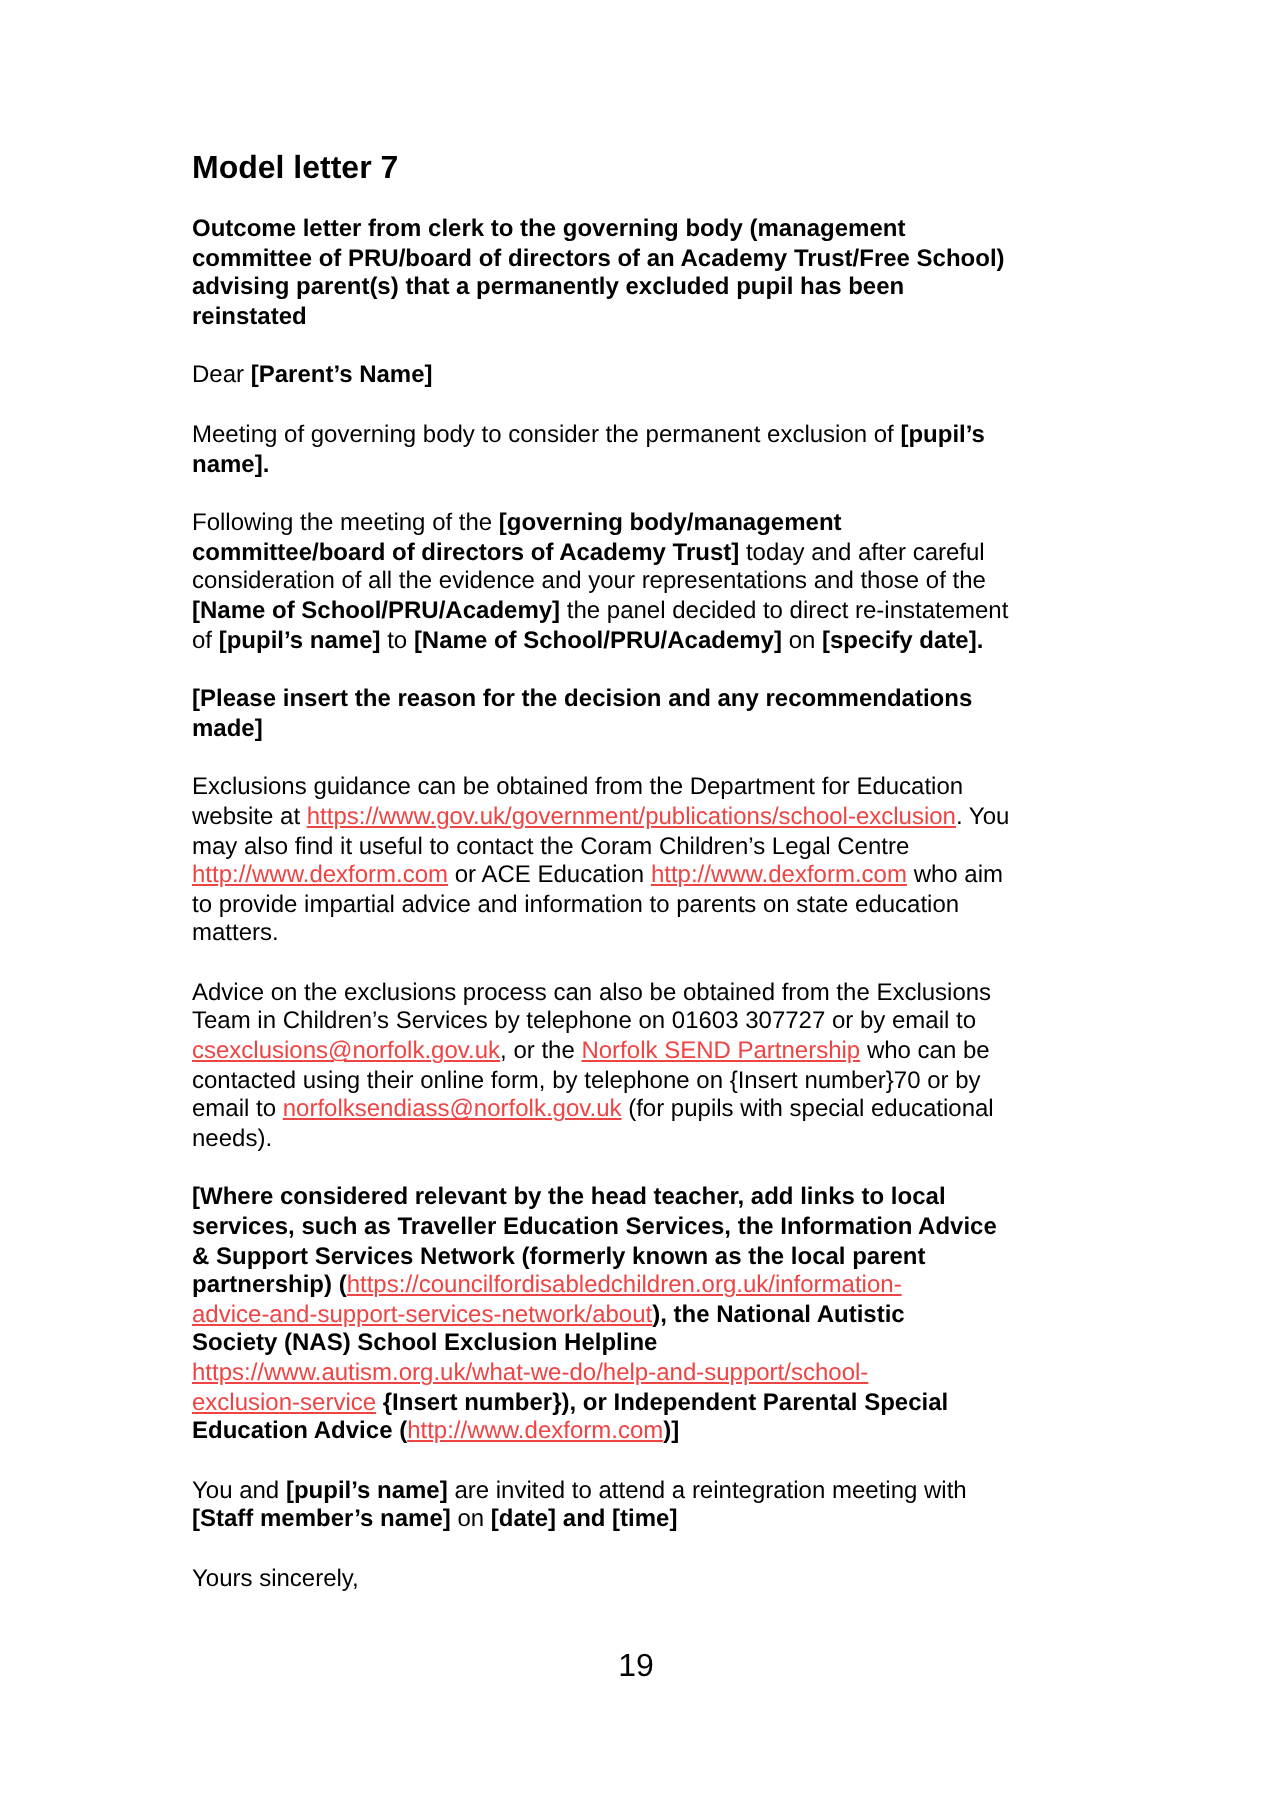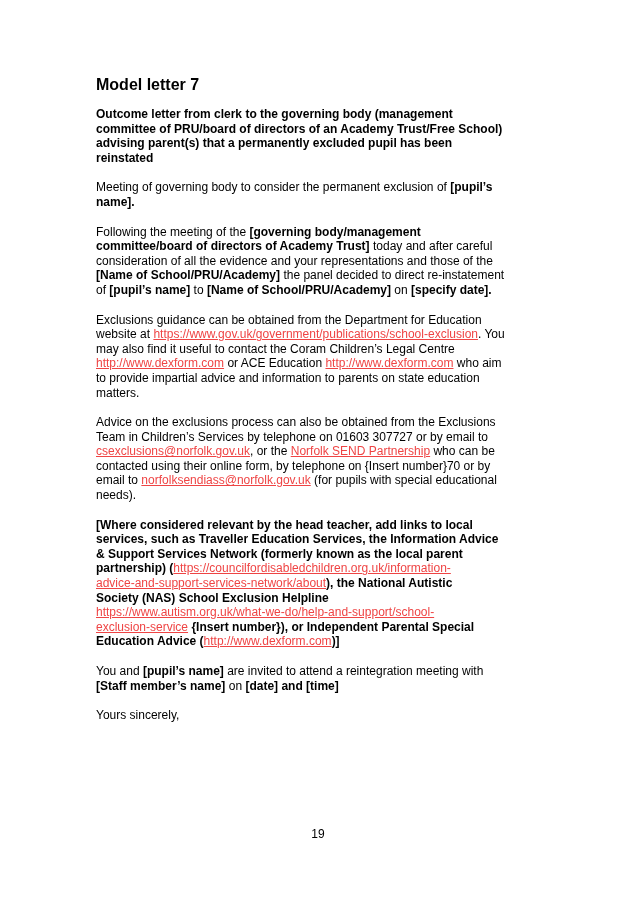--- a/index.html
+++ b/index.html
@@ -37,42 +37,45 @@
     text-decoration: underline;
     cursor: pointer;
   }
   .run-bl { font-weight: normal; }
   .footer {
     position: absolute;
     top: 827px;
     left: 0;
     width: 100%;
     text-align: center;
-    font-size: 12px;
+    font-size: 16px;
     line-height: 14.6px;
   }
 </style>
 </head>
 <body>
 
 <div class="page">
   <div class="content">
     <h1 class="doc-title">Model letter 7</h1>
     <div id="letter-body">
         <p class="para"><span class="run-b">Outcome letter from clerk to the governing body (management
 committee of PRU/board of directors of an Academy Trust/Free School)
 advising parent(s) that a permanently excluded pupil has been
 reinstated</span></p>
+        <p class="para"><span class="run-n">Dear </span><span class="run-b">[Parent’s Name]</span></p>
         <p class="para"><span class="run-n">Meeting of governing body to consider the permanent exclusion of </span><span class="run-b">[pupil’s
 name].</span></p>
         <p class="para"><span class="run-n">Following the meeting of the </span><span class="run-b">[governing body/management
 committee/board of directors of Academy Trust]</span><span class="run-n"> today and after careful
 consideration of all the evidence and your representations and those of the
 </span><span class="run-b">[Name of School/PRU/Academy]</span><span class="run-n"> the panel decided to direct re-instatement
 of </span><span class="run-b">[pupil’s name]</span><span class="run-n"> to </span><span class="run-b">[Name of School/PRU/Academy]</span><span class="run-n"> on </span><span class="run-b">[specify date].</span></p>
+        <p class="para"><span class="run-b">[Please insert the reason for the decision and any recommendations
+made]</span></p>
         <p class="para"><span class="run-n">Exclusions guidance can be obtained from the Department for Education
 website at </span><a class="run-l">https://www.gov.uk/government/publications/school-exclusion</a><span class="run-n">. You
 may also find it useful to contact the Coram Children’s Legal Centre
 </span><a class="run-l">http://www.dexform.com</a><span class="run-n"> or ACE Education </span><a class="run-l">http://www.dexform.com</a><span class="run-n"> who aim
 to provide impartial advice and information to parents on state education
 matters.</span></p>
         <p class="para"><span class="run-n">Advice on the exclusions process can also be obtained from the Exclusions
 Team in Children’s Services by telephone on 01603 307727 or by email to
 </span><a class="run-l">csexclusions@norfolk.gov.uk</a><span class="run-n">, or the </span><a class="run-l">Norfolk SEND Partnership</a><span class="run-n"> who can be
 contacted using their online form, by telephone on {Insert number}70 or by

